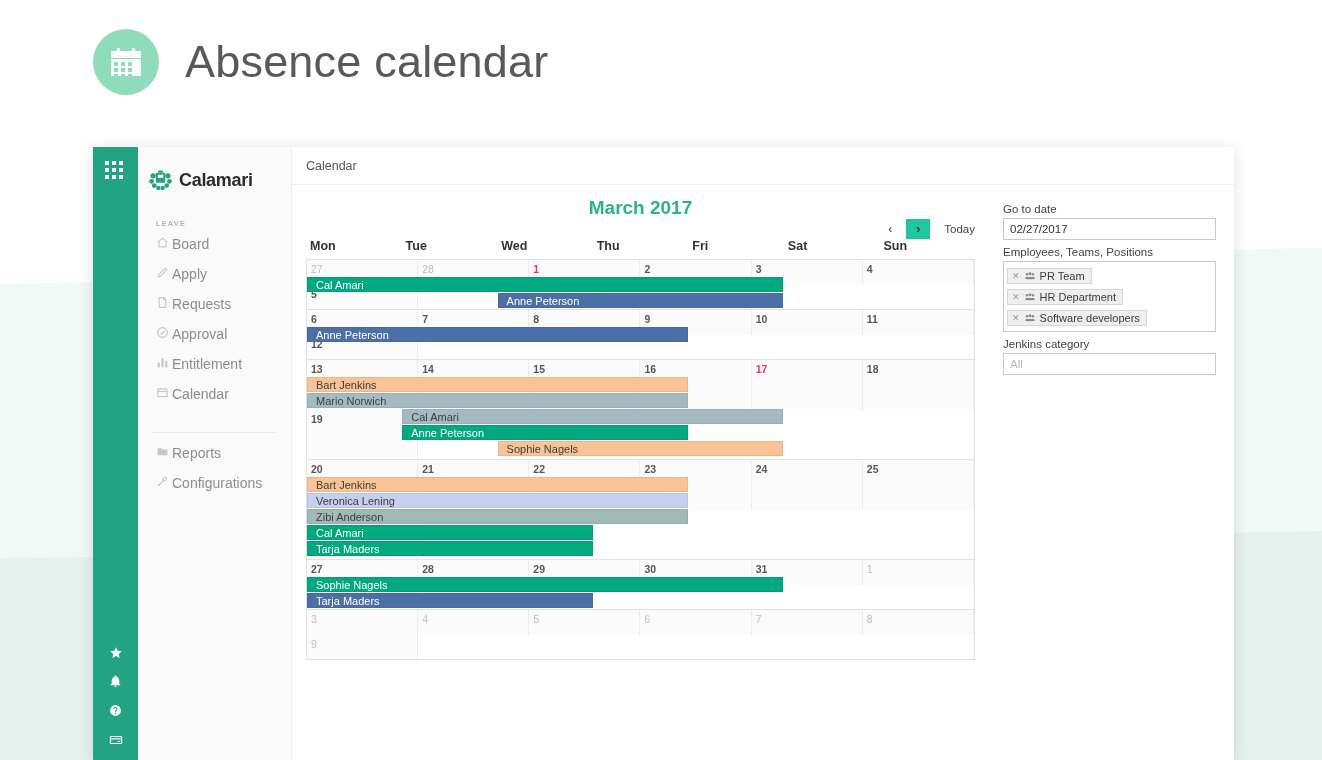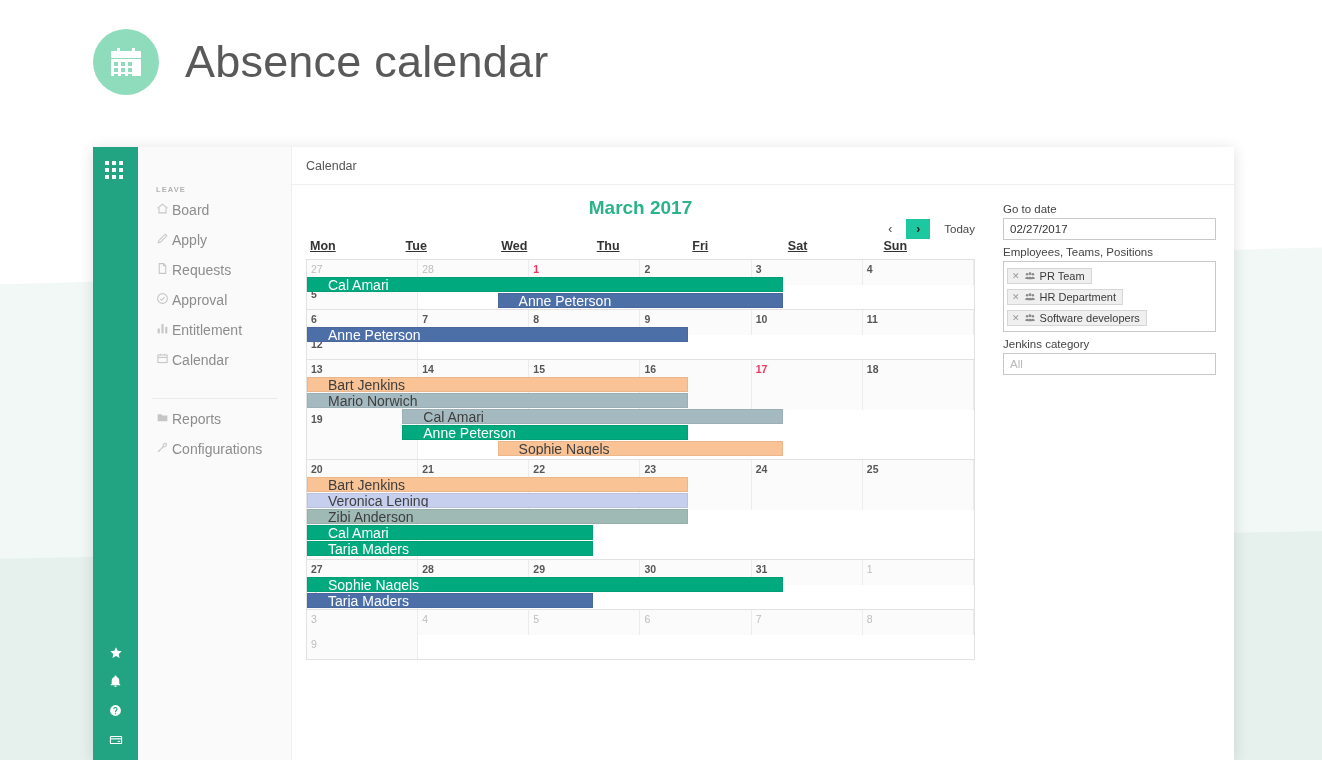--- a/index.html
+++ b/index.html
@@ -99,38 +99,38 @@
   .month-title { font-size:19px; color:#2cb389; font-weight:700; }
   .cal-nav { margin-left:auto; display:flex; align-items:center; gap:4px; }
   .navbtn {
     width:24px; height:20px; display:flex; align-items:center; justify-content:center;
     font-size:12px; color:#444; background:transparent; border:none; cursor:pointer;
   }
   .navbtn.next { background:#1dc8a0; color:#1c1c1c; font-weight:700; }
   .today-btn { font-size:11.5px; color:#4a4a4a; margin-left:10px; cursor:pointer; }
 
   .dow-row { display:grid; grid-template-columns:repeat(7,1fr); margin-top:4px; }
-  .dow { font-size:12.5px; color:#333; font-weight:700; padding:4px 0 6px 4px;text-decoration:underline; }
+  .dow { font-size:12.5px; color:#333; font-weight:700; padding:4px 0 6px 4px; }
 
   .grid { border:1px solid #e2e2e2; border-bottom:none; }
   .wk { display:grid; grid-template-columns:repeat(6,1fr); position:relative;
         border-bottom:1px solid #e2e2e2; }
   .wk.h1 { height:50px; } .wk.h2 { height:50px; }
   .wk.h3 { height:100px; } .wk.h4 { height:100px; }
   .wk.h5 { height:50px; } .wk.h6 { height:50px; }
   .cell { border-right:1px solid #ececec; background:#fbfbfb; position:relative; }
   .cell:last-child { border-right:none; }
   .daynum { font-size:10.5px; color:#575757; padding:3px 0 0 4px; font-weight:600; }
   .daynum.muted { color:#bdbdbd; font-weight:400; }
   .daynum.red { color:#f0345e; font-weight:600; }
 
   .events { position:absolute; left:0; right:0; top:17px; bottom:0; pointer-events:none; }
   .ev {
     position:absolute; height:15px; line-height:15px;
-    font-size:14px; color:#3e3e3e; padding-left:20px;
+    font-size:11px; color:#3e3e3e; padding-left:8px;
     overflow:hidden; white-space:nowrap; pointer-events:auto; cursor:default;
     border:1px solid rgba(0,0,0,0.06);
   }
   .ev.light { color:#ffffff; }
 
   
   .search-title { font-size:19px; color:#2cb389; font-weight:700; height:34px; line-height:30px; }
   .fld-label { font-size:11.5px; color:#444; margin:6px 0 3px 0; }
   .fld {
     width:213px; border:1px solid #c9c9c9; background:#fff; font-size:11.5px;
@@ -213,20 +213,38 @@
           <svg width="14" height="14" viewBox="0 0 24 24" fill="none" stroke="currentColor" stroke-width="2">
               <rect x="2.5" y="6" width="19" height="12" rx="1"></rect>
               <line x1="2.5" y1="10" x2="21.5" y2="10"></line>
               <line x1="15" y1="14.5" x2="19" y2="14.5"></line>
             </svg>
         </div>
       </div>
     </div>
 
     <div class="nav">
+      <div class="brand">
+        <div class="brand-mark">
+          <svg width="25" height="25" viewBox="0 0 32 32" fill="#22a382">
+            <rect x="10" y="6" width="12" height="13" rx="1.5"></rect>
+            <rect x="13" y="3.2" width="6" height="3" rx="1" fill="#22a382"></rect>
+            <circle cx="6.5" cy="10" r="3.4"></circle>
+              <circle cx="25.5" cy="10" r="3.4"></circle>
+            <circle cx="4.6" cy="17" r="3"></circle>
+              <circle cx="27.4" cy="17" r="3"></circle>
+            <circle cx="8" cy="22.5" r="3"></circle>
+              <circle cx="24" cy="22.5" r="3"></circle>
+            <circle cx="13.2" cy="25.5" r="2.8"></circle>
+              <circle cx="18.8" cy="25.5" r="2.8"></circle>
+            <rect x="12.5" y="8.5" width="7" height="4" fill="#fafafa"></rect>
+          </svg>
+        </div>
+        <div class="brand-text">Calamari</div>
+      </div>
 
       <div class="nav-section">LEAVE</div>
 
       <div class="nav-item">
         <span class="nav-ico">
           <svg width="13" height="13" viewBox="0 0 24 24" fill="none" stroke="currentColor" stroke-width="2">
               <path d="M3 11.5 12 4l9 7.5"></path>
               <path d="M5.5 11v9h13v-9"></path>
             </svg>
         </span>

